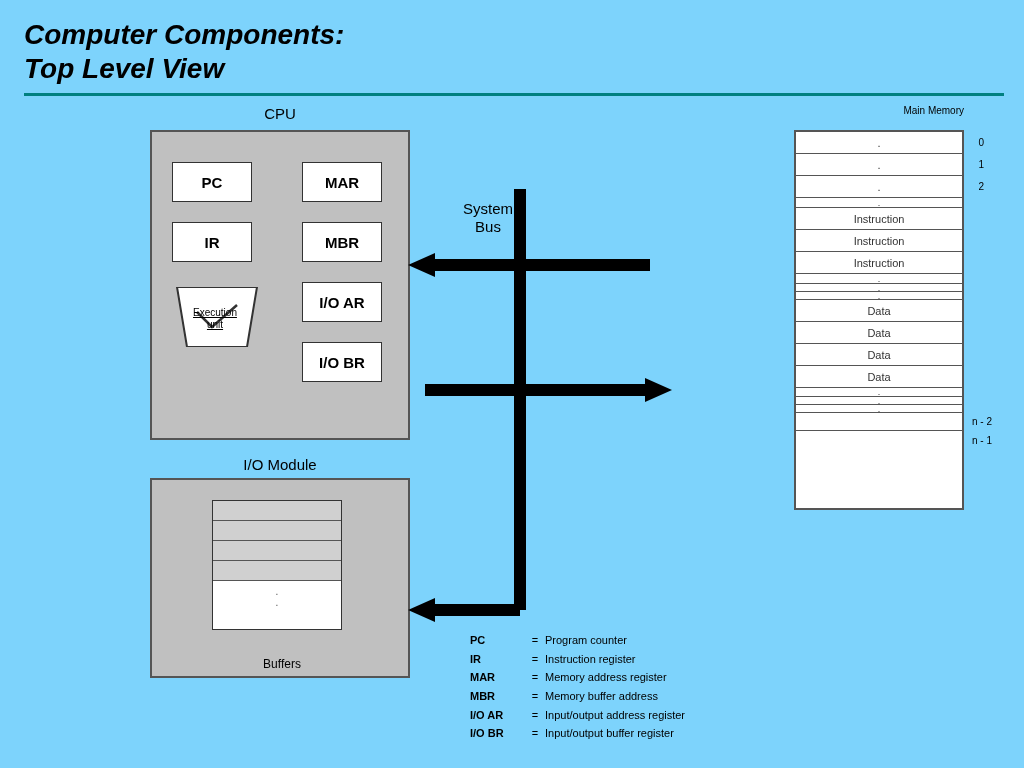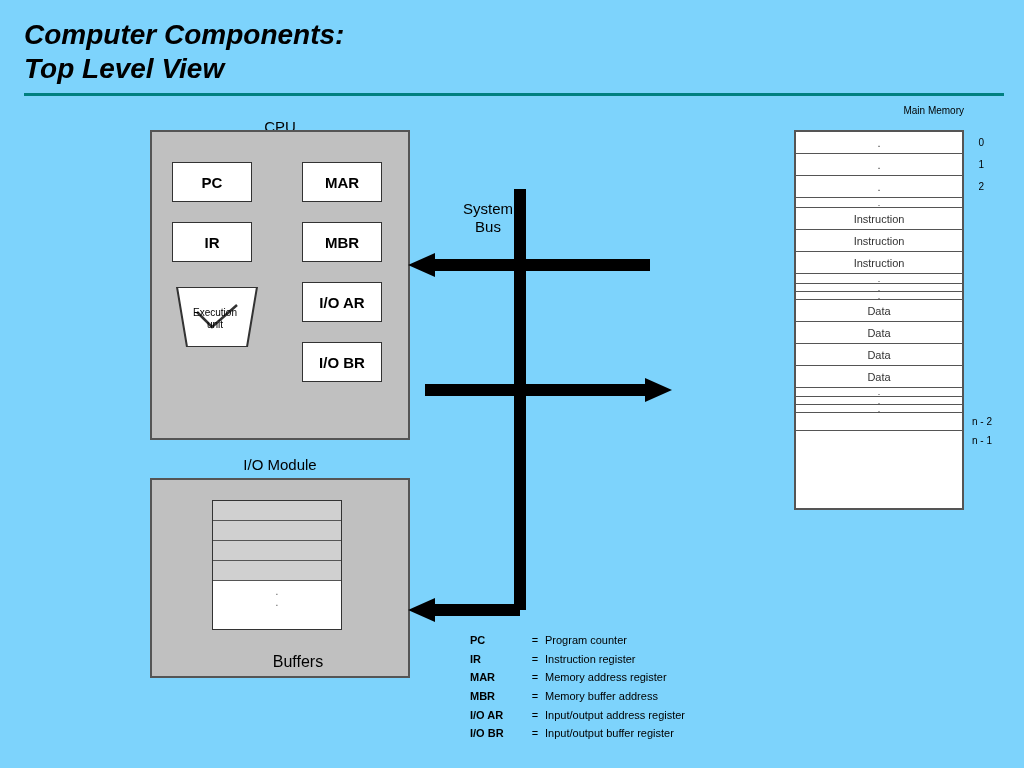--- a/index.html
+++ b/index.html
@@ -45,21 +45,21 @@
       position: absolute;
       top: 30px;
       left: 120px;
       width: 260px;
       height: 310px;
       background: #c0c0c0;
       border: 2px solid #555;
     }
     .cpu-label {
       position: absolute;
-      top: 18px;
+      top: 5px;
       left: 120px;
       width: 260px;
       text-align: center;
       font-size: 15px;
       color: #000;
     }
 
     
     .reg-box {
       position: absolute;
@@ -91,20 +91,21 @@
       height: 100%;
     }
     .exec-label {
       position: absolute;
       top: 165px;
       left: 20px;
       width: 90px;
       text-align: center;
       font-size: 10px;
       line-height: 1.2;
+      text-decoration: underline;
     }
 
     
     .memory-box {
       position: absolute;
       top: 30px;
       right: 30px;
       width: 170px;
       height: 380px;
       background: #fff;
@@ -171,24 +172,24 @@
       height: 20px;
       border-bottom: 1px solid #555;
       background: #fff;
     }
     .buffer-row.filled {
       background: #d0d0d0;
     }
     .buffers-label {
       position: absolute;
       bottom: 5px;
-      left: 16px;
+      left: 0;
       width: 260px;
       text-align: center;
-      font-size: 16px;
+      font-size: 12px;
       color: #000;
     }
 
     
     .bus-label {
       position: absolute;
       top: 100px;
       left: 418px;
       width: 80px;
       text-align: center;

